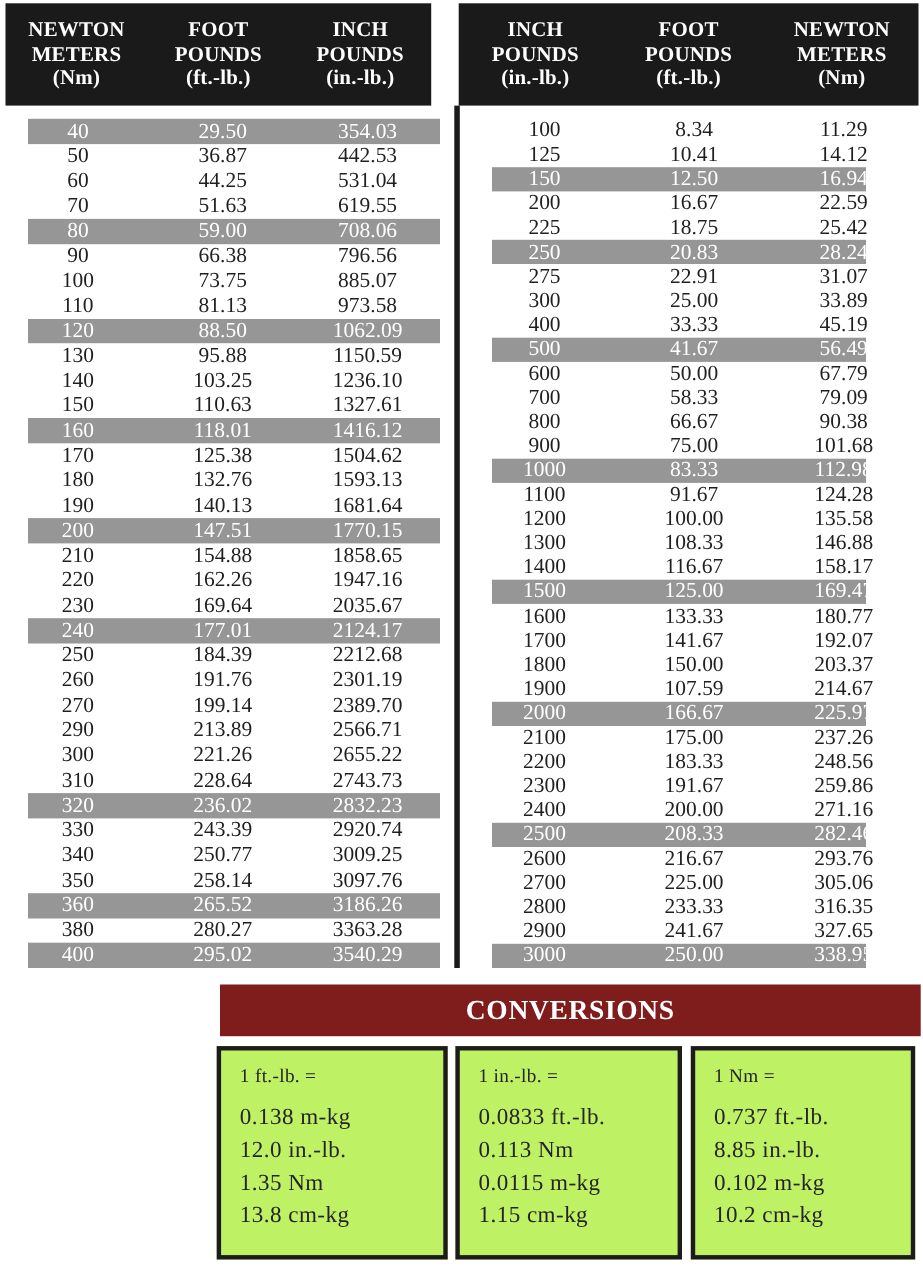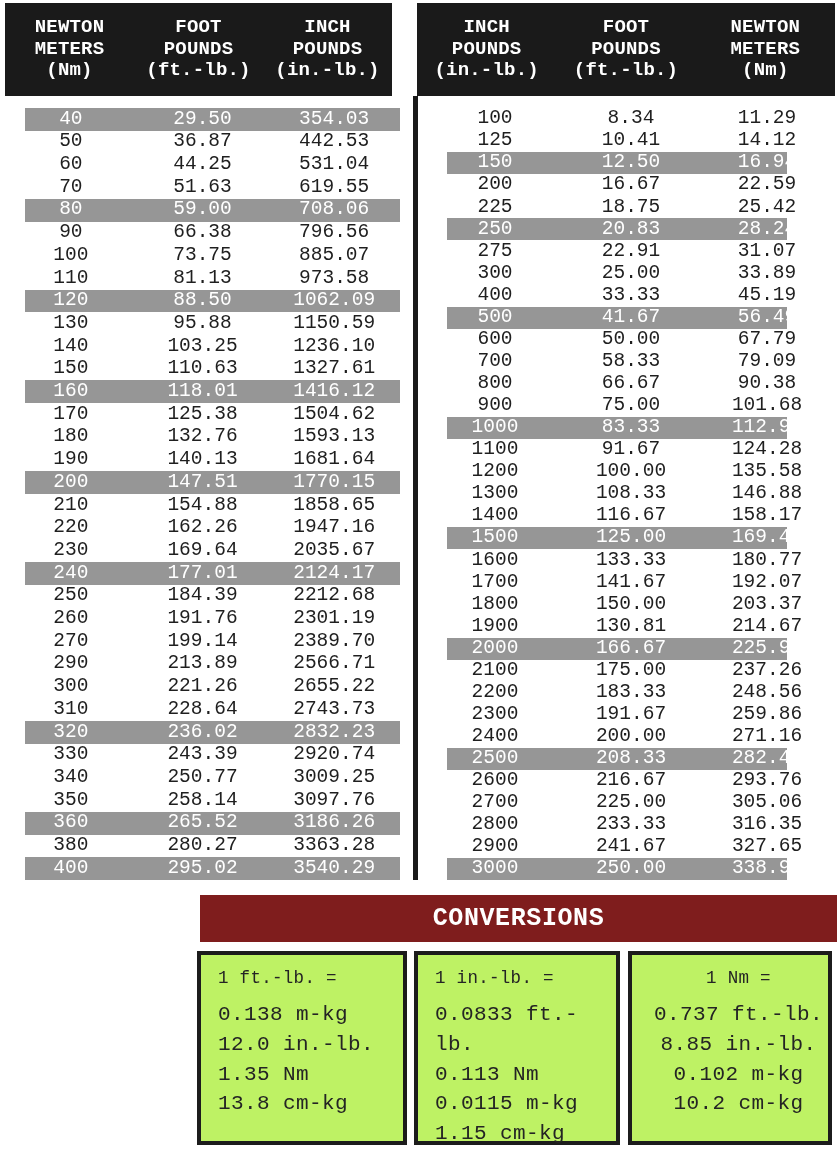--- a/index.html
+++ b/index.html
@@ -1,18 +1,18 @@
 <!DOCTYPE html>
 <html><head>
 <meta charset="utf-8">
 <style>
   html,body { margin:0; padding:0; background:#ffffff; }
   .page {
     position:relative; width:839px; height:1155px; background:#ffffff;
-    font-family:Liberation Mono, monospace; overflow:hidden;
+    font-family:Liberation Serif, serif; overflow:hidden;
   }
   
   .hdr {
     position:absolute; top:3px; height:93px; background:#1a1a1a; display:flex;
   }
   .hdr-left  { left:5px;   width:387px; }
   .hdr-right { left:417px; width:418px; }
   .hcell {
     flex:1; display:flex; align-items:center; justify-content:center;
     color:#ffffff; font-weight:bold; font-size:19px; line-height:1.15;
@@ -49,21 +49,21 @@
   .conv-bar span {
     color:#ffffff; font-weight:bold; font-size:25px; letter-spacing:0.6px;
   }
   
   .cbox {
     position:absolute; top:951px; height:194px; box-sizing:border-box;
     background:#bef264; border:4px solid #1c1c1c; padding:13px 0 0 17px;
   }
   .cbox-0 { left:197px; width:210px; }
   .cbox-1 { left:414px; width:206px; }
-  .cbox-2 { left:628px; width:204px;text-align:center; }
+  .cbox-2 { left:628px; width:204px; }
   .cbox-title { font-size:17.5px; color:#242424; margin-bottom:12px; letter-spacing:0.3px; }
   .cbox-line  { font-size:21px;   color:#242424; line-height:1.42; letter-spacing:0.4px; }
 </style>
 </head>
 <body>
 
 <div class="page">
 
   <div class="hdr hdr-left">
     <div class="hcell">NEWTON
@@ -374,21 +374,21 @@
         <div class="tcell">141.67</div>
         <div class="tcell">192.07</div>
       </div>
       <div class="trow">
         <div class="tcell">1800</div>
         <div class="tcell">150.00</div>
         <div class="tcell">203.37</div>
       </div>
       <div class="trow">
         <div class="tcell">1900</div>
-        <div class="tcell">130.81</div>
+        <div class="tcell">107.59</div>
         <div class="tcell">214.67</div>
       </div>
       <div class="trow hl">
         <div class="tcell">2000</div>
         <div class="tcell">166.67</div>
         <div class="tcell">225.97</div>
       </div>
       <div class="trow">
         <div class="tcell">2100</div>
         <div class="tcell">175.00</div>

